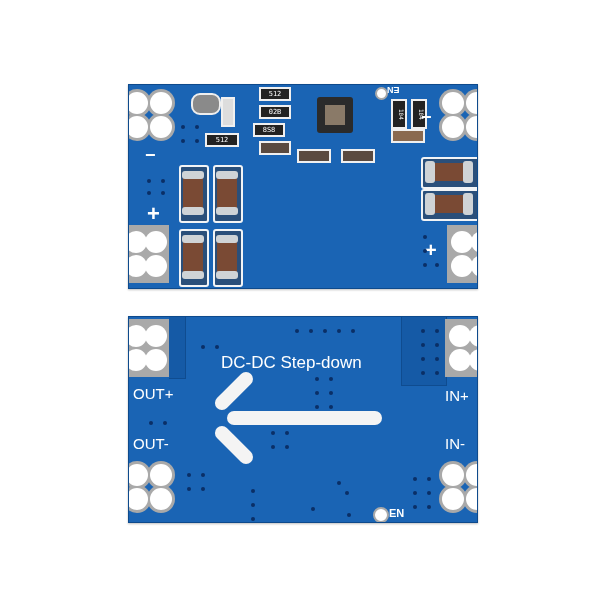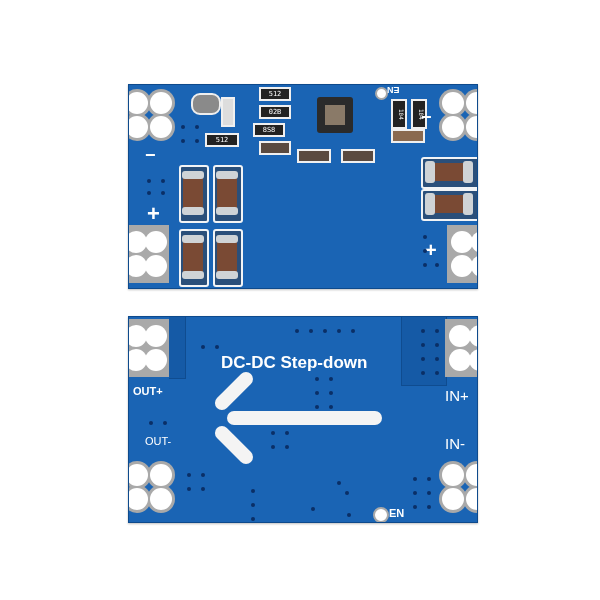--- a/index.html
+++ b/index.html
@@ -160,23 +160,23 @@
 
   <div class="ringpad" style="left:310px;top:144px;"></div>
   <div class="ringpad" style="left:334px;top:144px;"></div>
   <div class="ringpad" style="left:310px;top:168px;"></div>
   <div class="ringpad" style="left:334px;top:168px;"></div>
   <div class="hole" style="left:313px;top:147px;"></div>
   <div class="hole" style="left:337px;top:147px;"></div>
   <div class="hole" style="left:313px;top:171px;"></div>
   <div class="hole" style="left:337px;top:171px;"></div>
 
-  <div class="silk" style="left:92px;top:36px;font-size:17px;font-weight:bold;">DC-DC Step-down</div>
-  <div class="silk" style="left:4px;top:68px;font-size:11px;font-weight:bold;">OUT+</div>
-  <div class="silk" style="left:4px;top:118px;font-size:11px;font-weight:normal;margin-left:12px;">OUT-</div>
+  <div class="silk" style="left:92px;top:36px;font-size:17px;font-weight:normal;">DC-DC Step-down</div>
+  <div class="silk" style="left:4px;top:68px;font-size:15px;font-weight:normal;">OUT+</div>
+  <div class="silk" style="left:4px;top:118px;font-size:15px;font-weight:normal;">OUT-</div>
   <div class="silk" style="left:316px;top:70px;font-size:15px;font-weight:normal;">IN+</div>
   <div class="silk" style="left:316px;top:118px;font-size:15px;font-weight:normal;">IN-</div>
 
   <div class="arrow-shaft"></div>
   <div class="arrow-head-a"></div>
   <div class="arrow-head-b"></div>
 
   <div class="en-hole"></div>
   <div class="silk" style="left:260px;top:190px;font-size:11px;">EN</div>
 

